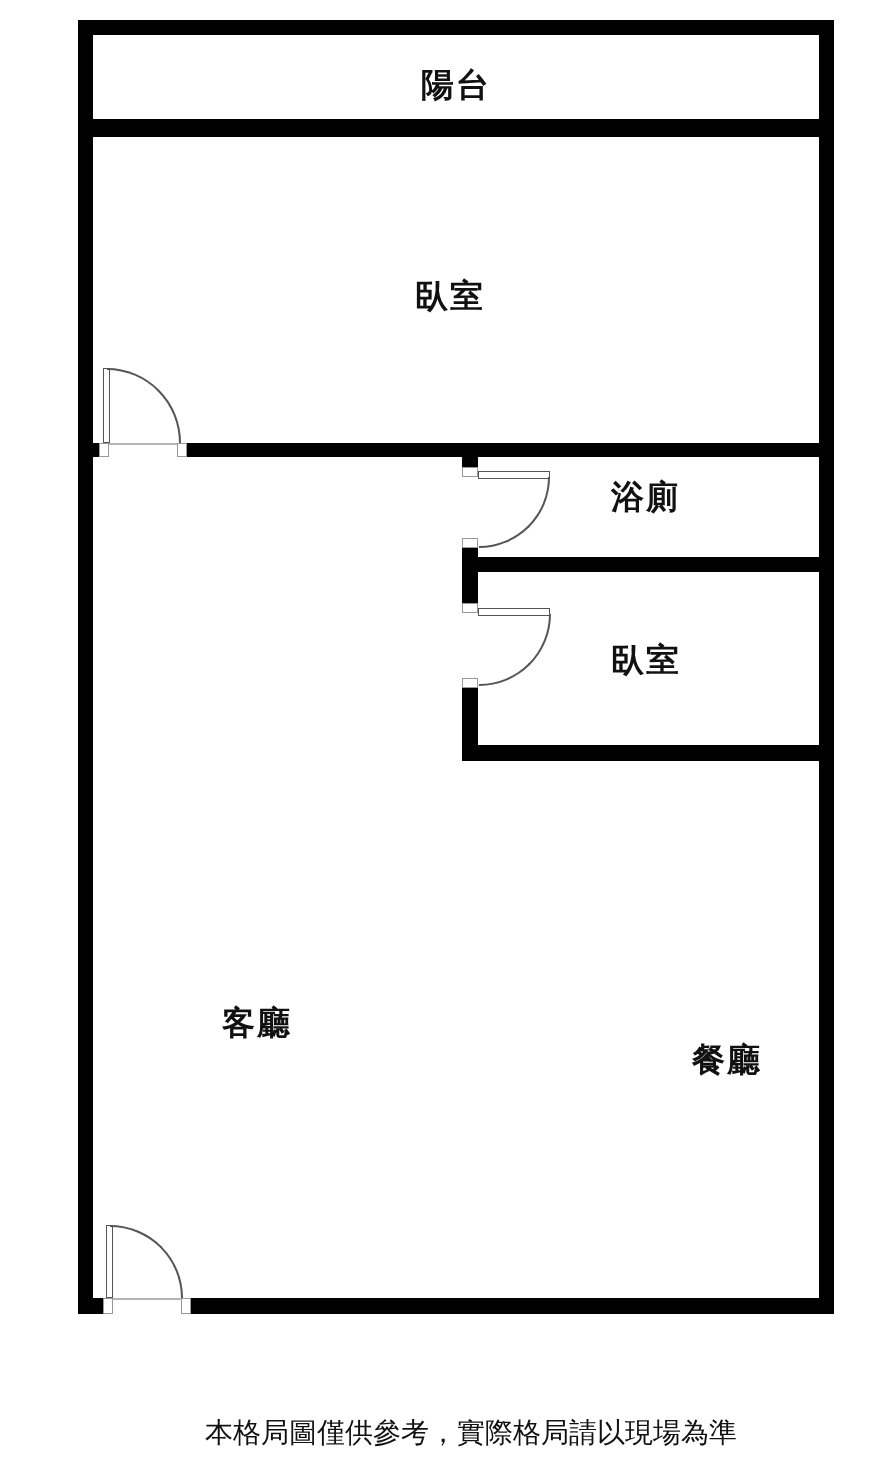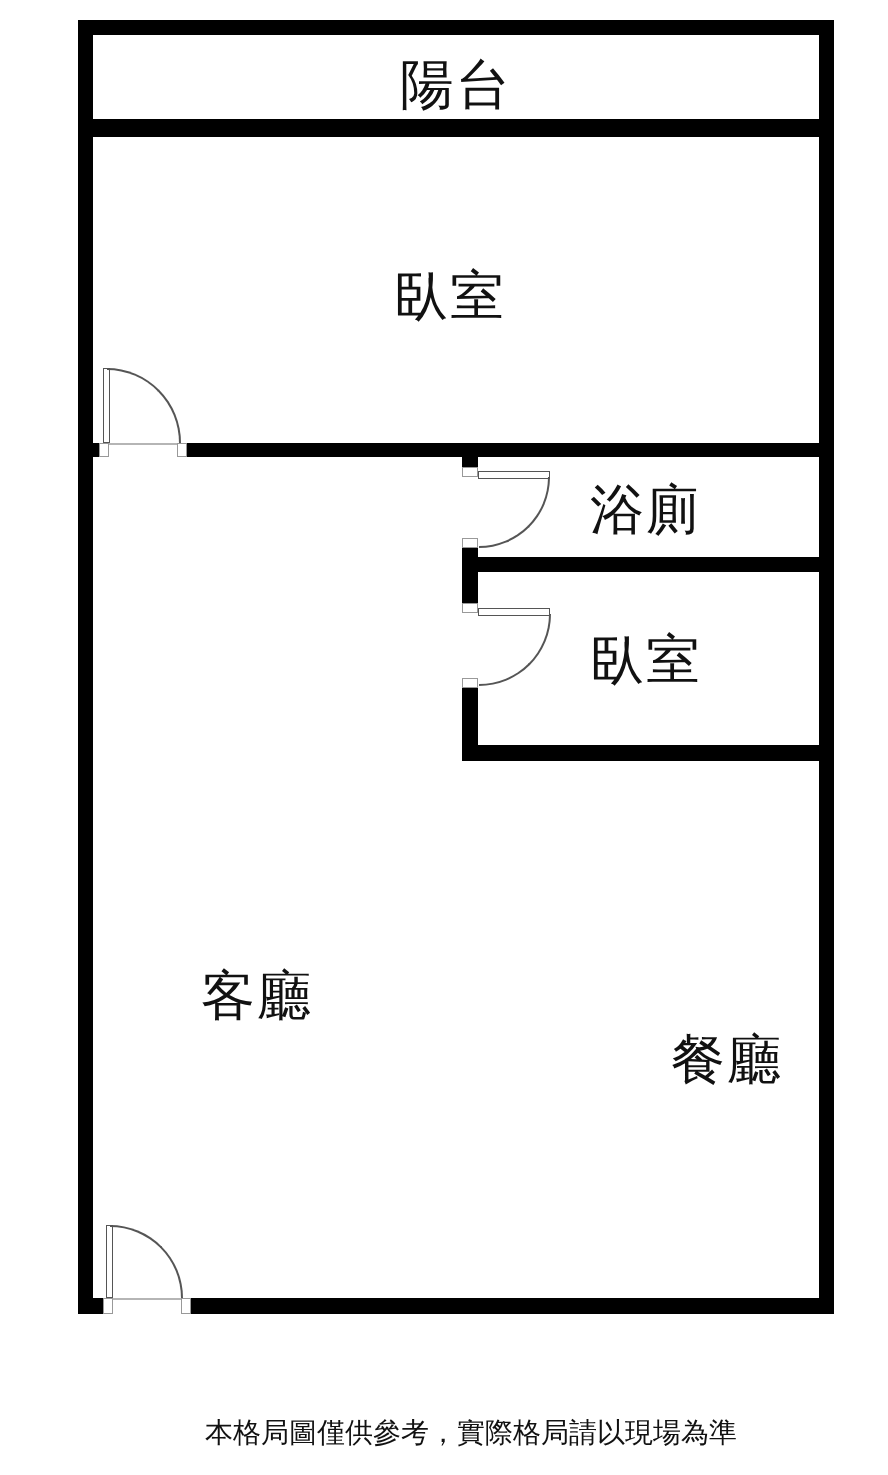--- a/index.html
+++ b/index.html
@@ -25,21 +25,21 @@
     border-top-right-radius:100% 100%;
   }
   .arc.br {
     border-right:2px solid var(--door_line,#555555);
     border-bottom:2px solid var(--door_line,#555555);
     border-bottom-right-radius:100% 100%;
   }
   .opening-line { position:absolute; background:#b5b5b5; }
   .room-label {
     position:absolute; transform:translate(-50%,-50%);
-    font-weight:400; font-size:54px; letter-spacing:2px;
+    font-weight:700; font-size:33px; letter-spacing:2px;
     color:var(--text,#111111); white-space:nowrap;
   }
   .caption {
     position:absolute; transform:translate(-50%,-50%);
     font-weight:400; font-size:28px; letter-spacing:0;
     color:var(--text,#111111); white-space:nowrap;margin-left:28px;
   }
 </style>
 </head>
 <body>
@@ -82,20 +82,20 @@
   <div class="arc br" style="left:479px; top:614px; width:72px; height:72px;"></div>
 
   <div class="opening-line" style="left:103px; top:1298px; width:88px; height:2px;"></div>
   <div class="jamb" style="left:103px; top:1298px; width:10px; height:16px;"></div>
   <div class="jamb" style="left:181px; top:1298px; width:10px; height:16px;"></div>
   <div class="leaf" style="left:106px; top:1225px; width:7px; height:73px;"></div>
   <div class="arc tr" style="left:110px; top:1225px; width:73px; height:73px;"></div>
 
   <div class="room-label" style="left:456px; top:85px;">陽台</div>
   <div class="room-label" style="left:450px; top:296px;">臥室</div>
-  <div class="room-label" style="left:646px; top:510px;text-align:center;">浴廁</div>
+  <div class="room-label" style="left:646px; top:497px;text-align:center;">浴廁</div>
   <div class="room-label" style="left:646px; top:660px;">臥室</div>
-  <div class="room-label" style="left:257px; top:996px;text-align:center;">客廳</div>
+  <div class="room-label" style="left:257px; top:1023px;text-align:center;">客廳</div>
   <div class="room-label" style="left:727px; top:1060px;">餐廳</div>
 
   <div class="caption" style="left:443px; top:1433px;">本格局圖僅供參考，實際格局請以現場為準</div>
 
 </div>
 
 </body></html>

